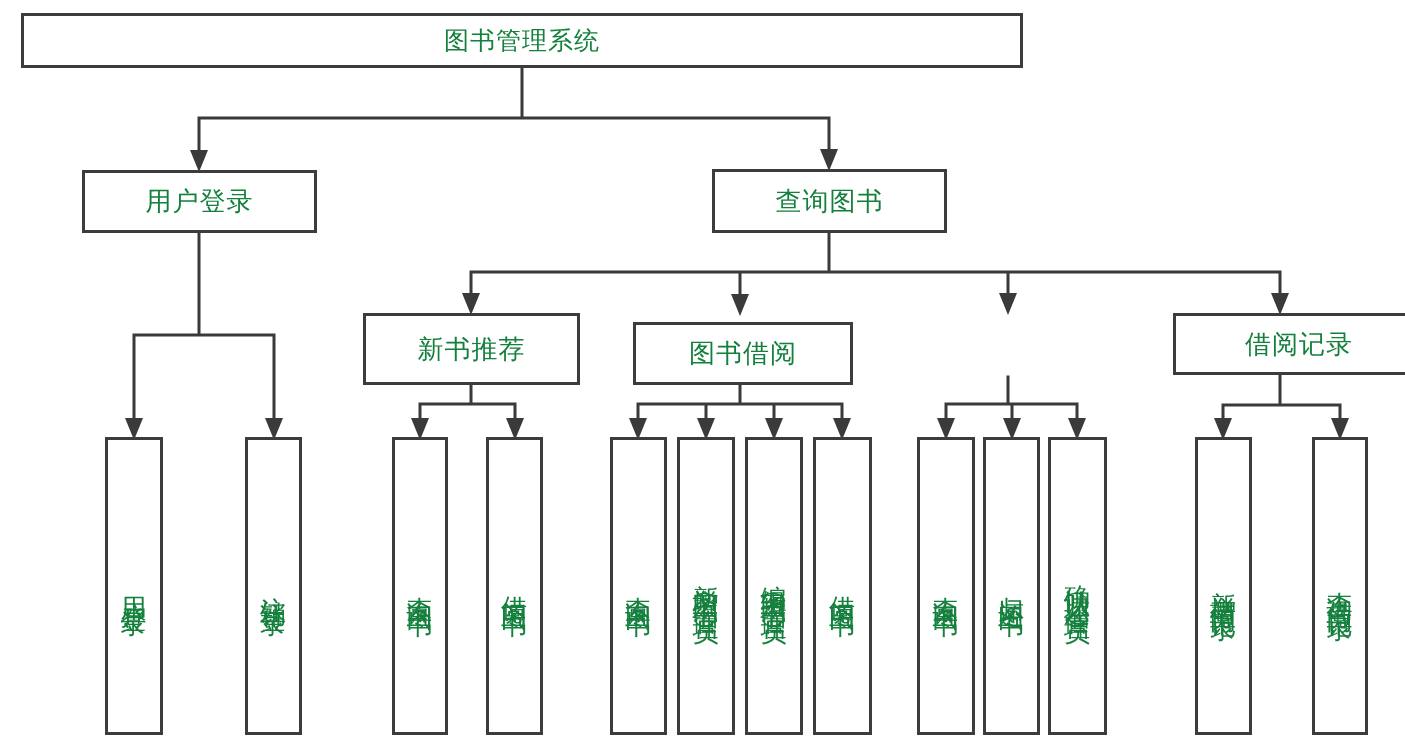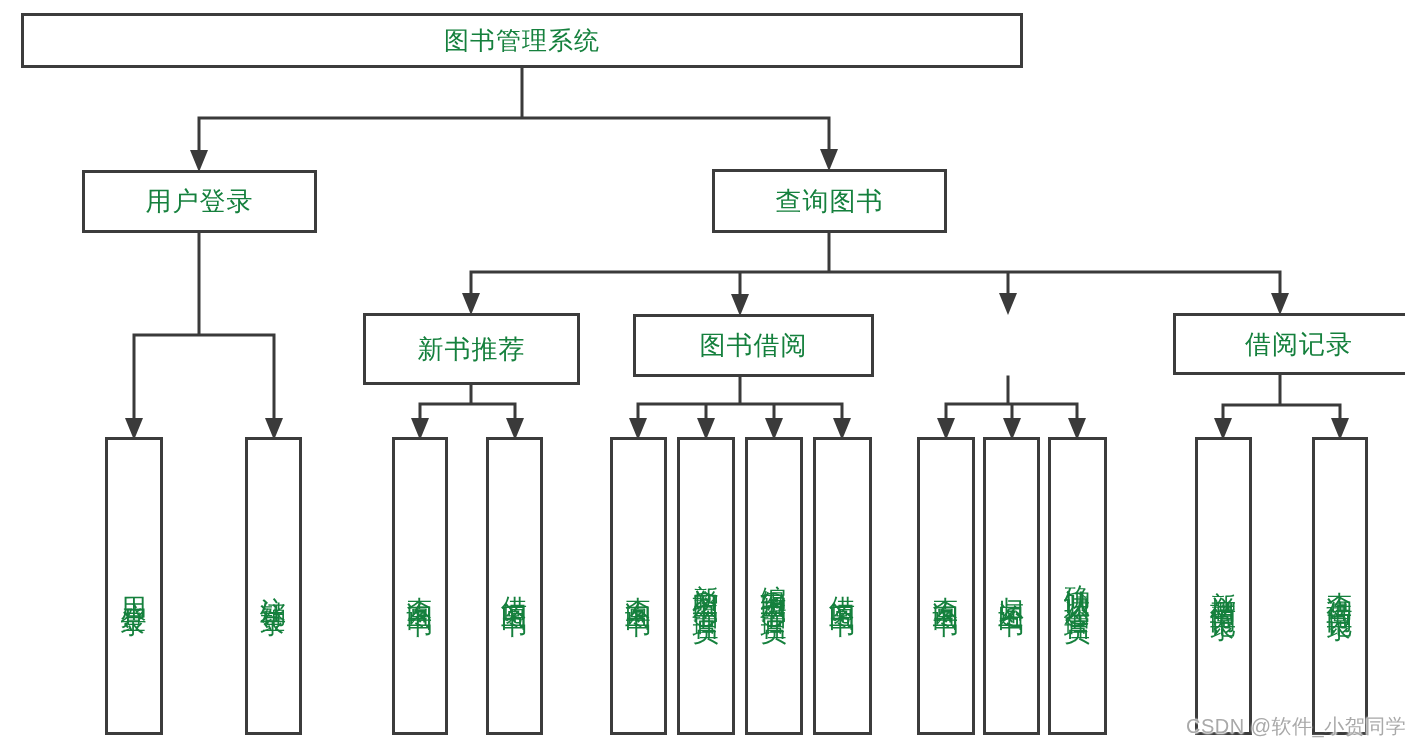--- a/index.html
+++ b/index.html
@@ -86,36 +86,35 @@
       <polygon points="1331,418 1349,418 1340,440"></polygon>
     </g>
   </svg>
 
   <div class="node root" style="left:21px;top:13px;width:1002px;height:55px">图书管理系统</div>
 
   <div class="node" style="left:82px;top:170px;width:235px;height:63px">用户登录</div>
   <div class="node" style="left:712px;top:169px;width:235px;height:64px">查询图书</div>
 
   <div class="node" style="left:363px;top:313px;width:217px;height:72px">新书推荐</div>
-  <div class="node" style="left:633px;top:314px;width:241px;height:63px">图书借阅</div>
+  <div class="node" style="left:633px;top:322px;width:220px;height:63px">图书借阅</div>
   <div class="node" style="left:1173px;top:313px;width:252px;height:62px">借阅记录</div>
 
   <div class="node leaf" style="left:105px;top:437px;width:58px;height:298px">用户登录</div>
   <div class="node leaf" style="left:245px;top:437px;width:57px;height:298px">注销登录</div>
 
   <div class="node leaf" style="left:392px;top:437px;width:56px;height:298px">查询图书</div>
   <div class="node leaf" style="left:486px;top:437px;width:57px;height:298px">借阅图书</div>
 
   <div class="node leaf" style="left:610px;top:437px;width:57px;height:298px">查询图书</div>
   <div class="node leaf" style="left:677px;top:437px;width:58px;height:298px">新增图书（管理员）</div>
   <div class="node leaf" style="left:745px;top:437px;width:58px;height:298px">编辑图书（管理员）</div>
   <div class="node leaf" style="left:813px;top:437px;width:59px;height:298px">借阅图书</div>
 
   <div class="node leaf" style="left:917px;top:437px;width:58px;height:298px">查询图书</div>
   <div class="node leaf" style="left:983px;top:437px;width:57px;height:298px">归还图书</div>
   <div class="node leaf" style="left:1048px;top:437px;width:59px;height:298px">确认归还（管理员）</div>
 
   <div class="node leaf" style="left:1195px;top:437px;width:57px;height:298px">新增借阅记录</div>
   <div class="node leaf" style="left:1312px;top:437px;width:56px;height:298px">查询借阅记录</div>
 
-  <div class="watermark">CSDN @软件_小贺同学</div>
 
 </div>
 
 </body></html>

